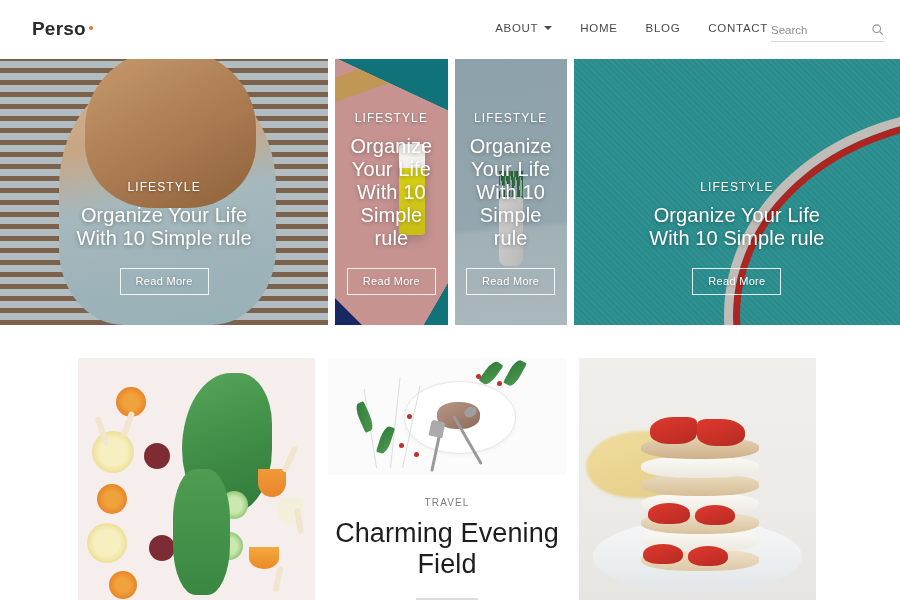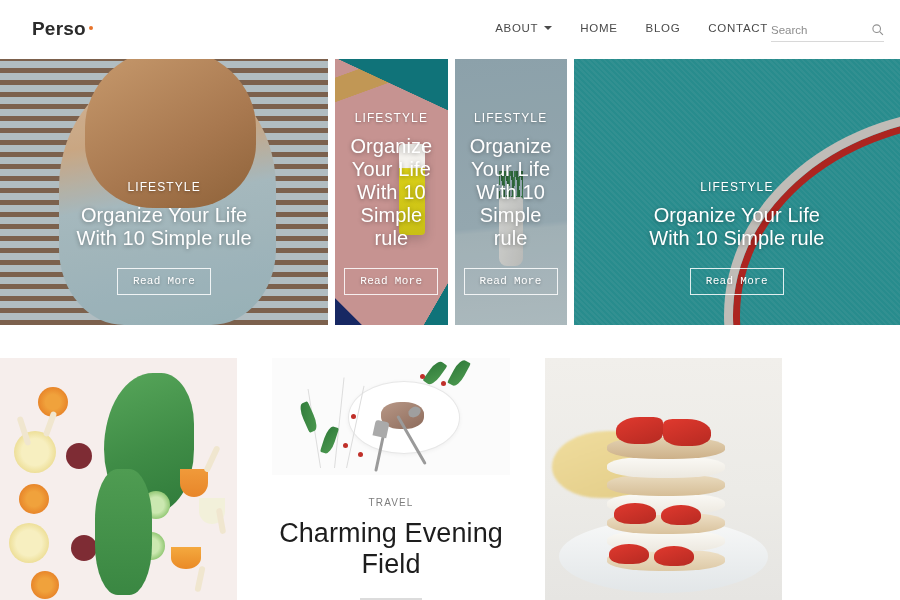--- a/index.html
+++ b/index.html
@@ -85,21 +85,21 @@
     font-size:20px; line-height:23px; color:#ffffff;
     font-weight:400; letter-spacing:.1px;
     text-shadow:0 1px 4px rgba(0,0,0,.35);
     padding:0 10px;
   }
   .read-more {
     display:inline-block; margin-top:18px;
     border:1px solid rgba(255,255,255,.85);
     color:#ffffff; font-size:11px; letter-spacing:.3px;
     padding:6px 15px 7px; background:transparent;
-    font-family:Liberation Mono, monospace; cursor:pointer;
+    font-family:Liberation Sans, sans-serif; cursor:pointer;
     text-shadow:0 1px 3px rgba(0,0,0,.3);
   }
 
   
   .art1 { background:
       repeating-linear-gradient(0deg,#8a6a52 0px,#8a6a52 5px,#c7d3d6 5px,#c7d3d6 12px);
   }
   .art1::after{
     content:""; position:absolute; left:18%; top:4%;
     width:66%; height:96%; border-radius:46% 46% 30% 30%;
@@ -152,22 +152,22 @@
     content:""; position:absolute; left:46%; top:18%;
     width:150%; height:150%; border-radius:50%;
     border:9px solid #d8d2cb;
     box-shadow:inset 0 0 0 7px #c1261f, 0 0 0 0 transparent;
     background:transparent;
   }
 
   
   .posts {
     position:absolute; top:358px; left:0;
-    width:900px; height:242px;
-    display:flex; justify-content:flex-start; gap:35px;
+    width:816px; height:242px;
+    display:flex; justify-content:flex-end; gap:13px;
   }
   .post { position:relative; cursor:pointer; }
   .post-1 { width:237px; }
   .post-2 { width:238px; display:flex; flex-direction:column; align-items:center; }
   .post-3 { width:237px; }
   .post-img { width:100%; overflow:hidden; position:relative; }
   .post-1 .post-img, .post-3 .post-img { height:242px; }
   .post-2 .post-img { height:167px; }
 
   .veg { background:#f6eeec; }

